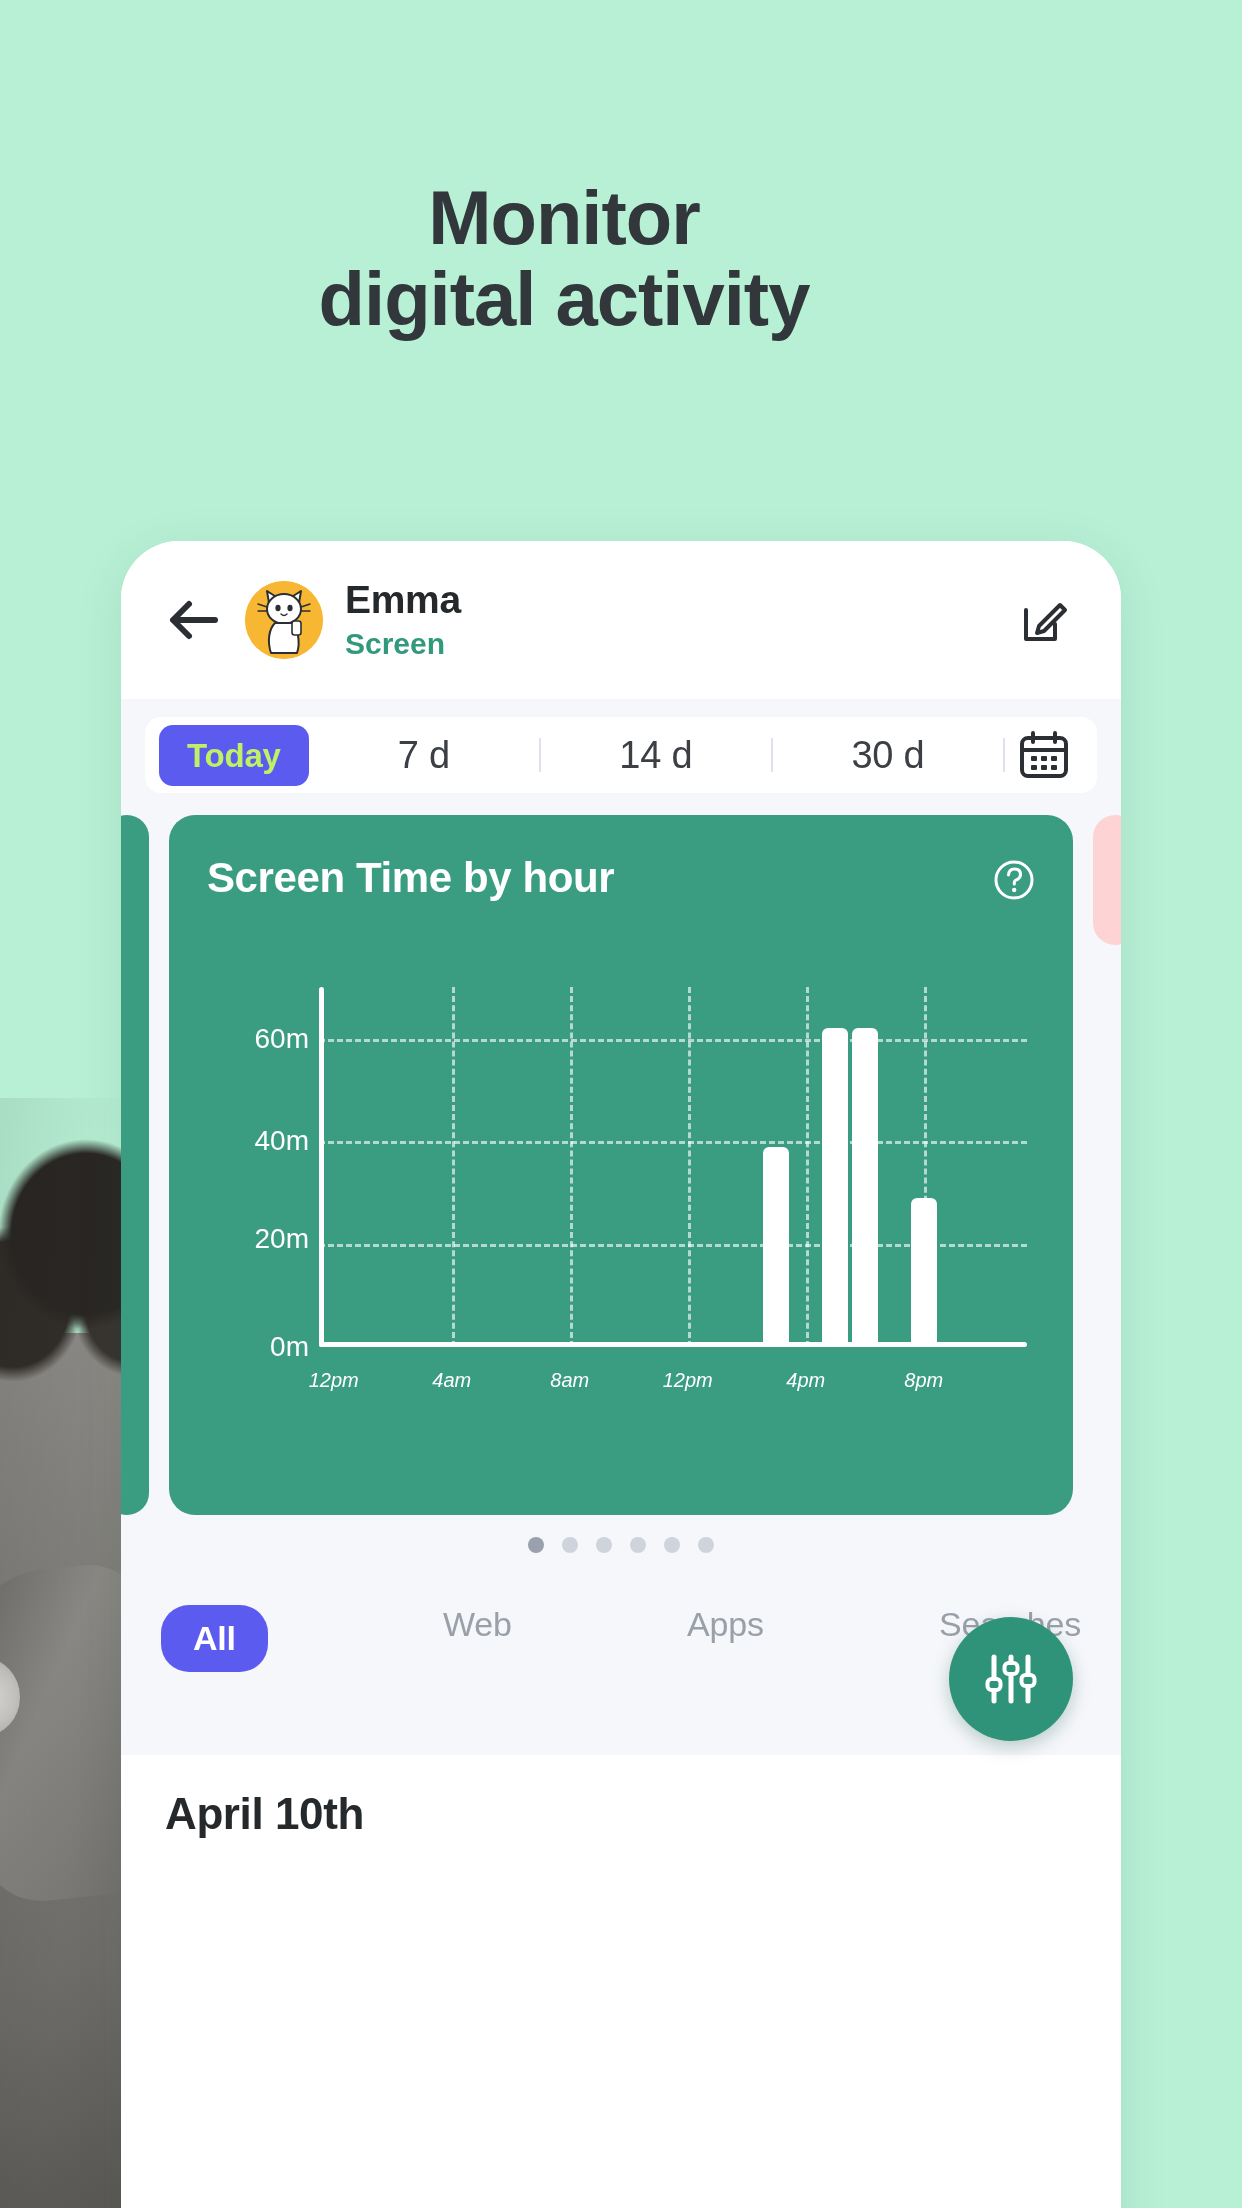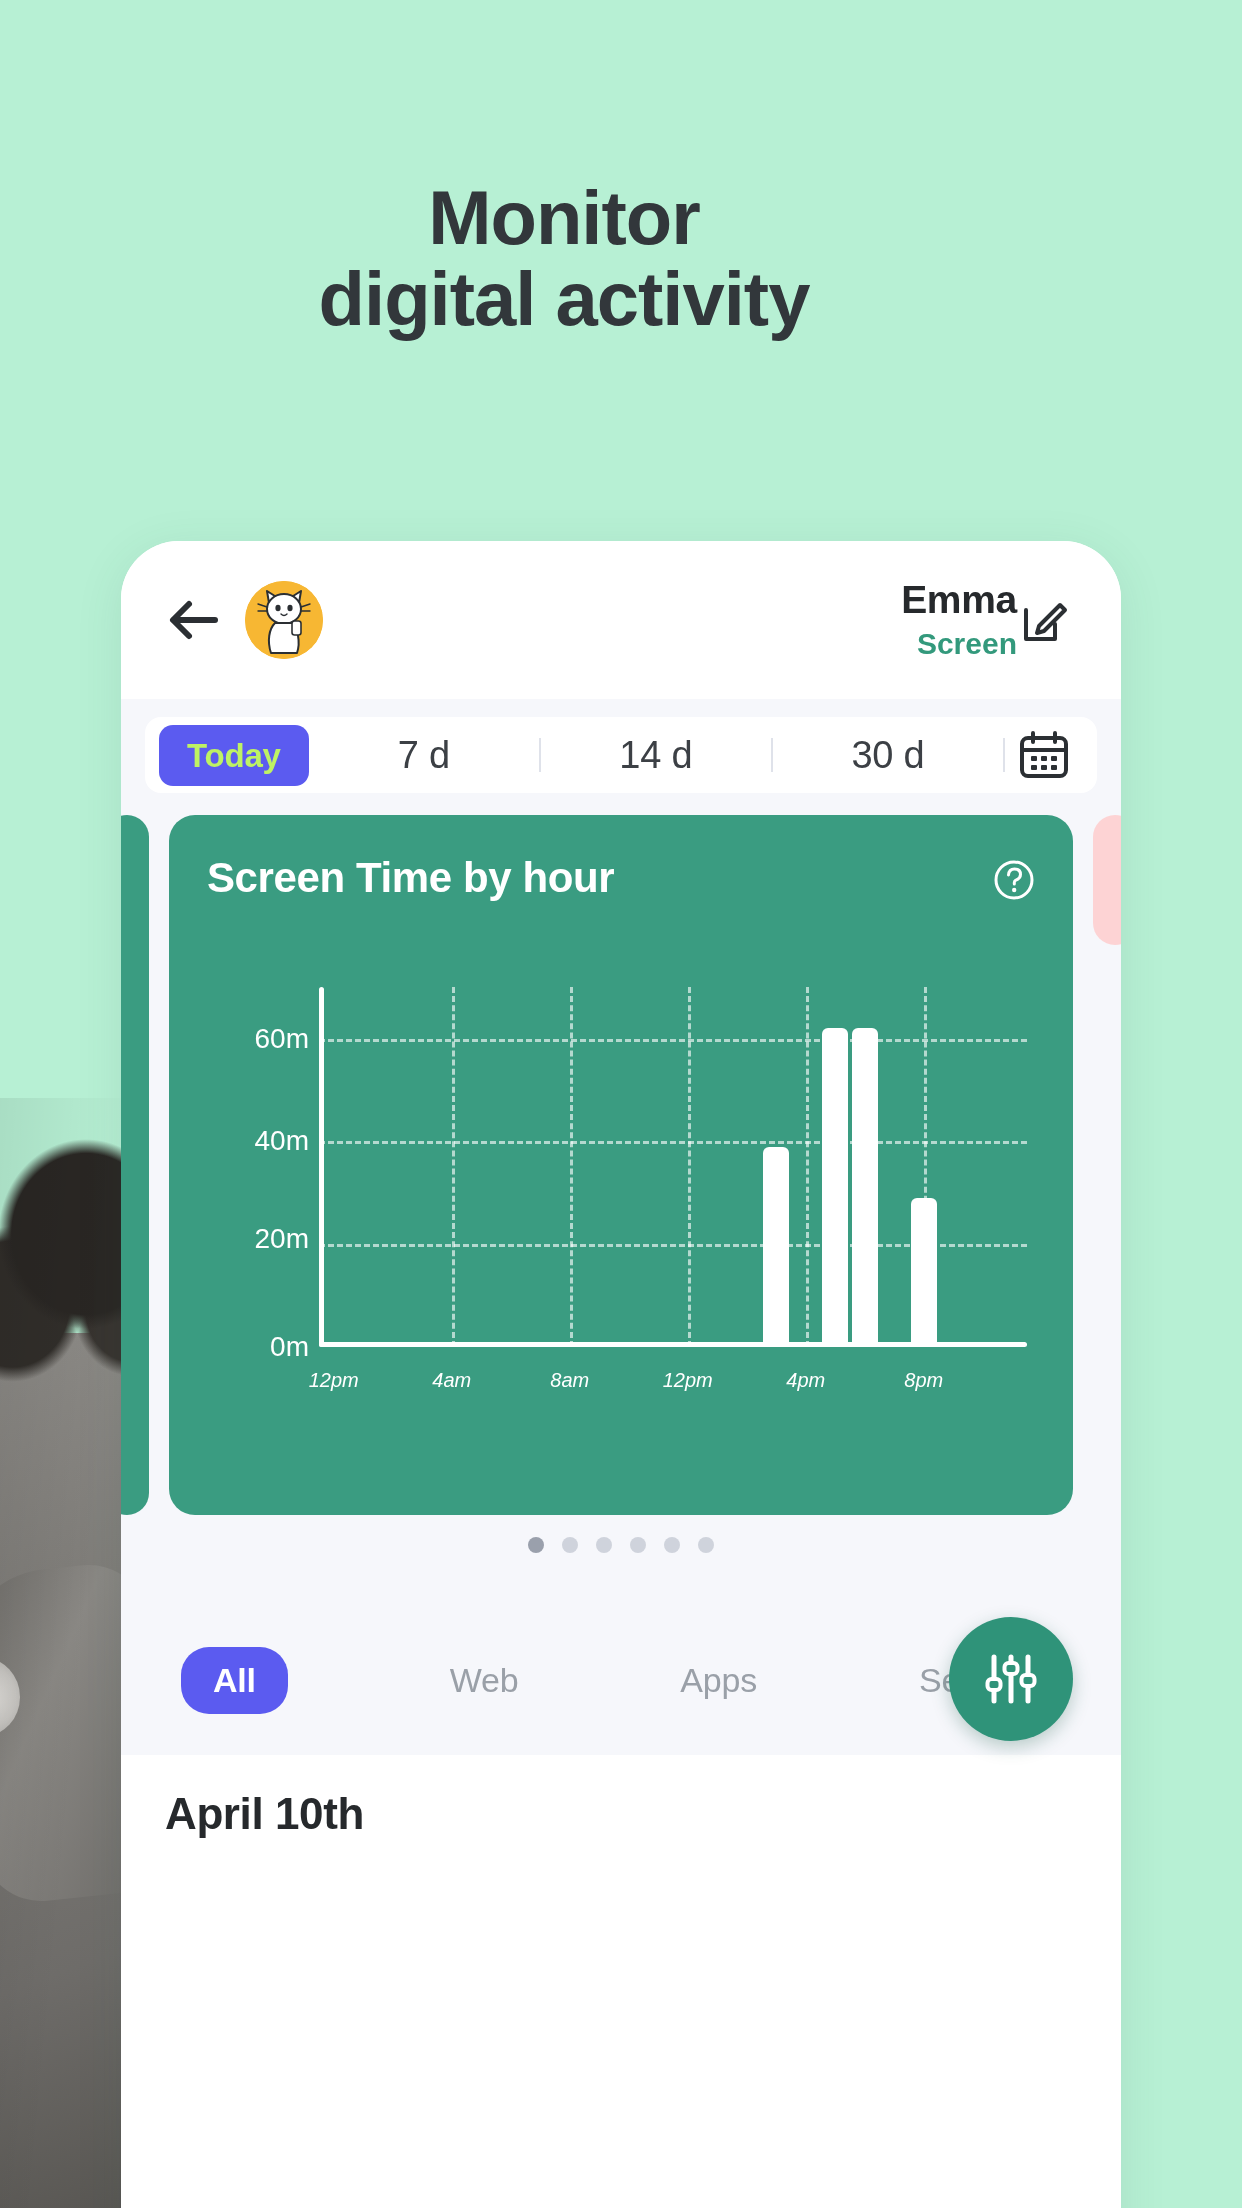--- a/index.html
+++ b/index.html
@@ -128,21 +128,20 @@
     background: #f7b733;
     position: relative;
     overflow: hidden;
   }
   .avatar svg { position: absolute; left: 0; top: 0; }
 
   .identity {
     margin-left: 22px;
     flex: 1 1 auto;
     min-width: 0;
-    text-align: right;
   }
   .identity-name {
     font-size: 39px;
     font-weight: bold;
     color: #26292c;
     line-height: 1.12;
     letter-spacing: -0.3px;
   }
   .identity-status {
     font-size: 30px;
@@ -365,22 +364,22 @@
     cursor: pointer;
   }
   .dot.active { background: #9aa0ac; }
 
   
   .tabs-row {
     position: relative;
     background: #f6f7fb;
     height: 150px;
     display: flex;
-    align-items: center;
-    padding: 0 60px;
+    align-items: flex-start;
+    padding: 0 40px;
   }
   .tab {
     font-size: 34px;
     color: #9aa0a8;
     cursor: pointer;
     letter-spacing: -0.2px;
     flex: 0 0 auto;
   }
   .tab.active {
     background: #5b5bf0;

